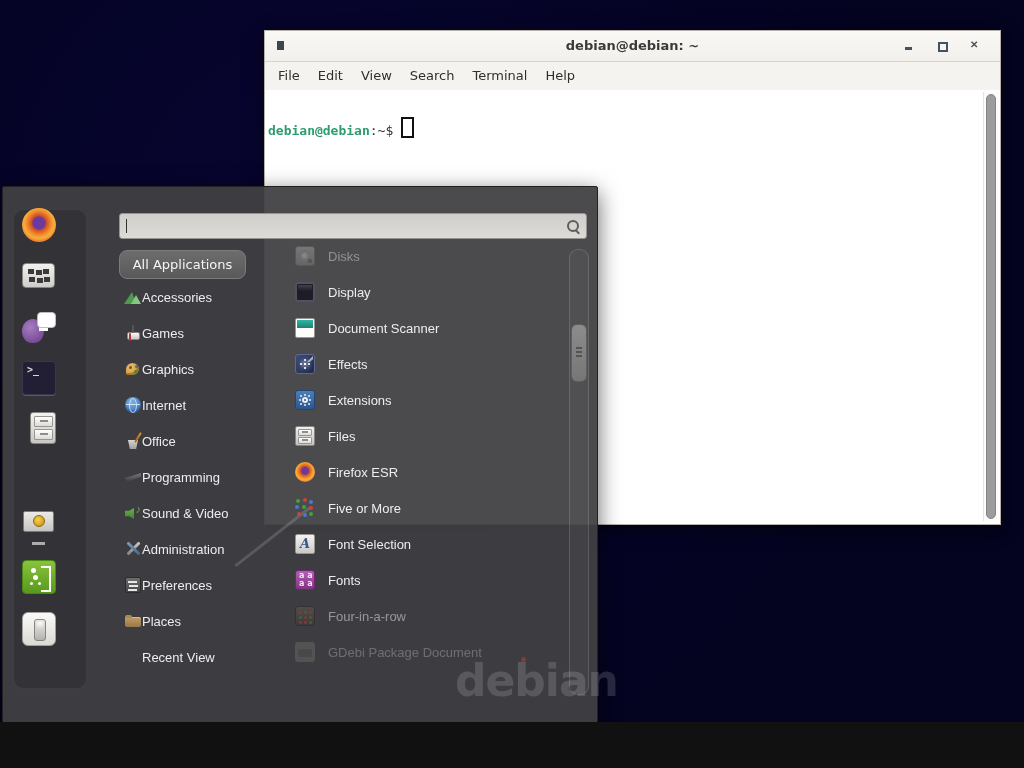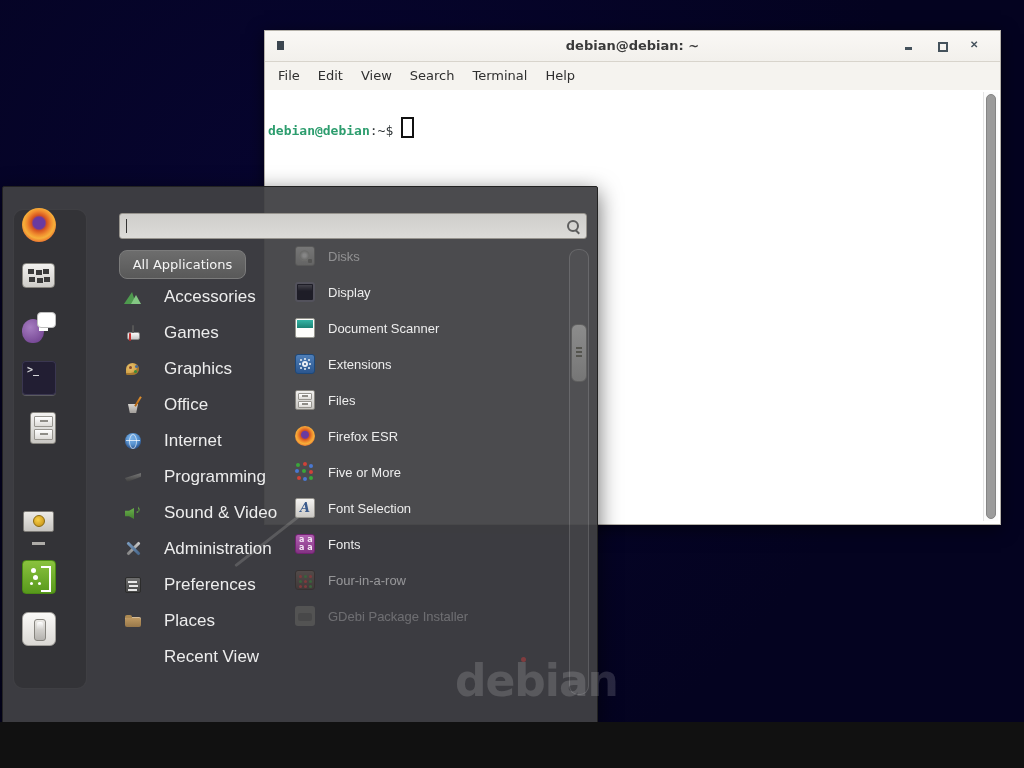--- a/index.html
+++ b/index.html
@@ -61,22 +61,22 @@
   .search-caret{position:absolute;left:7px;top:6px;width:1px;height:14px;background:#333;}
   .search-icon{position:absolute;right:7px;top:6px;width:14px;height:14px;}
   .search-icon::before{content:"";position:absolute;left:1px;top:1px;width:8px;height:8px;
     border:2px solid #5e5e5e;border-radius:50%;}
   .search-icon::after{content:"";position:absolute;right:0;bottom:0;width:5px;height:2px;
     background:#5e5e5e;transform:rotate(45deg);}
   .all-apps-btn{position:absolute;left:116px;top:63px;width:127px;height:29px;
     background:linear-gradient(#6d6d6d,#595959);border:1px solid #7b7b7b;border-radius:8px;
     color:#f4f4f4;font-size:13px;font-family:inherit;text-align:center;line-height:27px;padding:0;}
   .cat-list{position:absolute;left:118px;top:92px;width:162px;display:flex;flex-direction:column;}
-  .cat-row{display:flex;align-items:center;height:36px;gap:23px;background:transparent;border:none;
-    padding:0 4px;color:#ededed;font-size:17px;text-align:left;}
+  .cat-row{display:flex;align-items:center;height:36px;gap:1px;background:transparent;border:none;
+    padding:0 4px;color:#ededed;font-size:13px;text-align:left;}
   .cat-row .ic{width:16px;height:16px;}
   .app-list{position:absolute;left:288px;top:51px;width:270px;display:flex;flex-direction:column;}
   .app-row{display:flex;align-items:center;height:36px;gap:13px;background:transparent;border:none;
     padding:0 4px;color:#ededed;font-size:13px;text-align:left;}
   .app-row .ic{width:20px;height:20px;}
   .row-label{white-space:nowrap;font-family:inherit;}
   .menu-scrollbar{position:absolute;left:566px;top:62px;width:18px;height:444px;
     border:1px solid rgba(255,255,255,0.14);border-radius:9px;background:rgba(255,255,255,0.03);}
   .menu-thumb{position:absolute;left:1px;top:74px;width:14px;height:56px;border-radius:6px;
     background:linear-gradient(#8c8c8c,#767676);border:1px solid #5f5f5f;}
@@ -312,26 +312,26 @@
         </button>
         <button class="cat-row">
           <span class="ic games-icon"></span>
           <span class="row-label">Games</span>
         </button>
         <button class="cat-row">
           <span class="ic graphics-icon"></span>
           <span class="row-label">Graphics</span>
         </button>
         <button class="cat-row">
+          <span class="ic internet-icon"></span>
+          <span class="row-label">Internet</span>
+        </button>
+        <button class="cat-row">
           <span class="ic office-icon"></span>
           <span class="row-label">Office</span>
-        </button>
-        <button class="cat-row">
-          <span class="ic internet-icon"></span>
-          <span class="row-label">Internet</span>
         </button>
         <button class="cat-row">
           <span class="ic programming-icon"></span>
           <span class="row-label">Programming</span>
         </button>
         <button class="cat-row">
           <span class="ic sound-video-icon"></span>
           <span class="row-label">Sound &amp; Video</span>
         </button>
         <button class="cat-row">
@@ -360,20 +360,24 @@
         </button>
         <button class="app-row">
           <span class="ic display-icon"></span>
           <span class="row-label">Display</span>
         </button>
         <button class="app-row">
           <span class="ic document-scanner-icon"></span>
           <span class="row-label">Document Scanner</span>
         </button>
         <button class="app-row">
+          <span class="ic effects-icon"></span>
+          <span class="row-label">Effects</span>
+        </button>
+        <button class="app-row">
           <span class="ic extensions-icon"></span>
           <span class="row-label">Extensions</span>
         </button>
         <button class="app-row">
           <span class="ic files-icon"></span>
           <span class="row-label">Files</span>
         </button>
         <button class="app-row">
           <span class="ic firefox-app-icon"></span>
           <span class="row-label">Firefox ESR</span>
@@ -389,21 +393,21 @@
         <button class="app-row">
           <span class="ic fonts-icon"></span>
           <span class="row-label">Fonts</span>
         </button>
         <button class="app-row" style="opacity: 0.5;">
           <span class="ic four-in-a-row-icon"></span>
           <span class="row-label">Four-in-a-row</span>
         </button>
         <button class="app-row" style="opacity: 0.28;">
           <span class="ic gdebi-icon"></span>
-          <span class="row-label">GDebi Package Installer</span>
+          <span class="row-label">GDebi Package Document</span>
         </button>
       </div>
 
     <div class="menu-scrollbar">
       <div class="menu-thumb"></div>
     </div>
   </div>
 
 
 </div>

